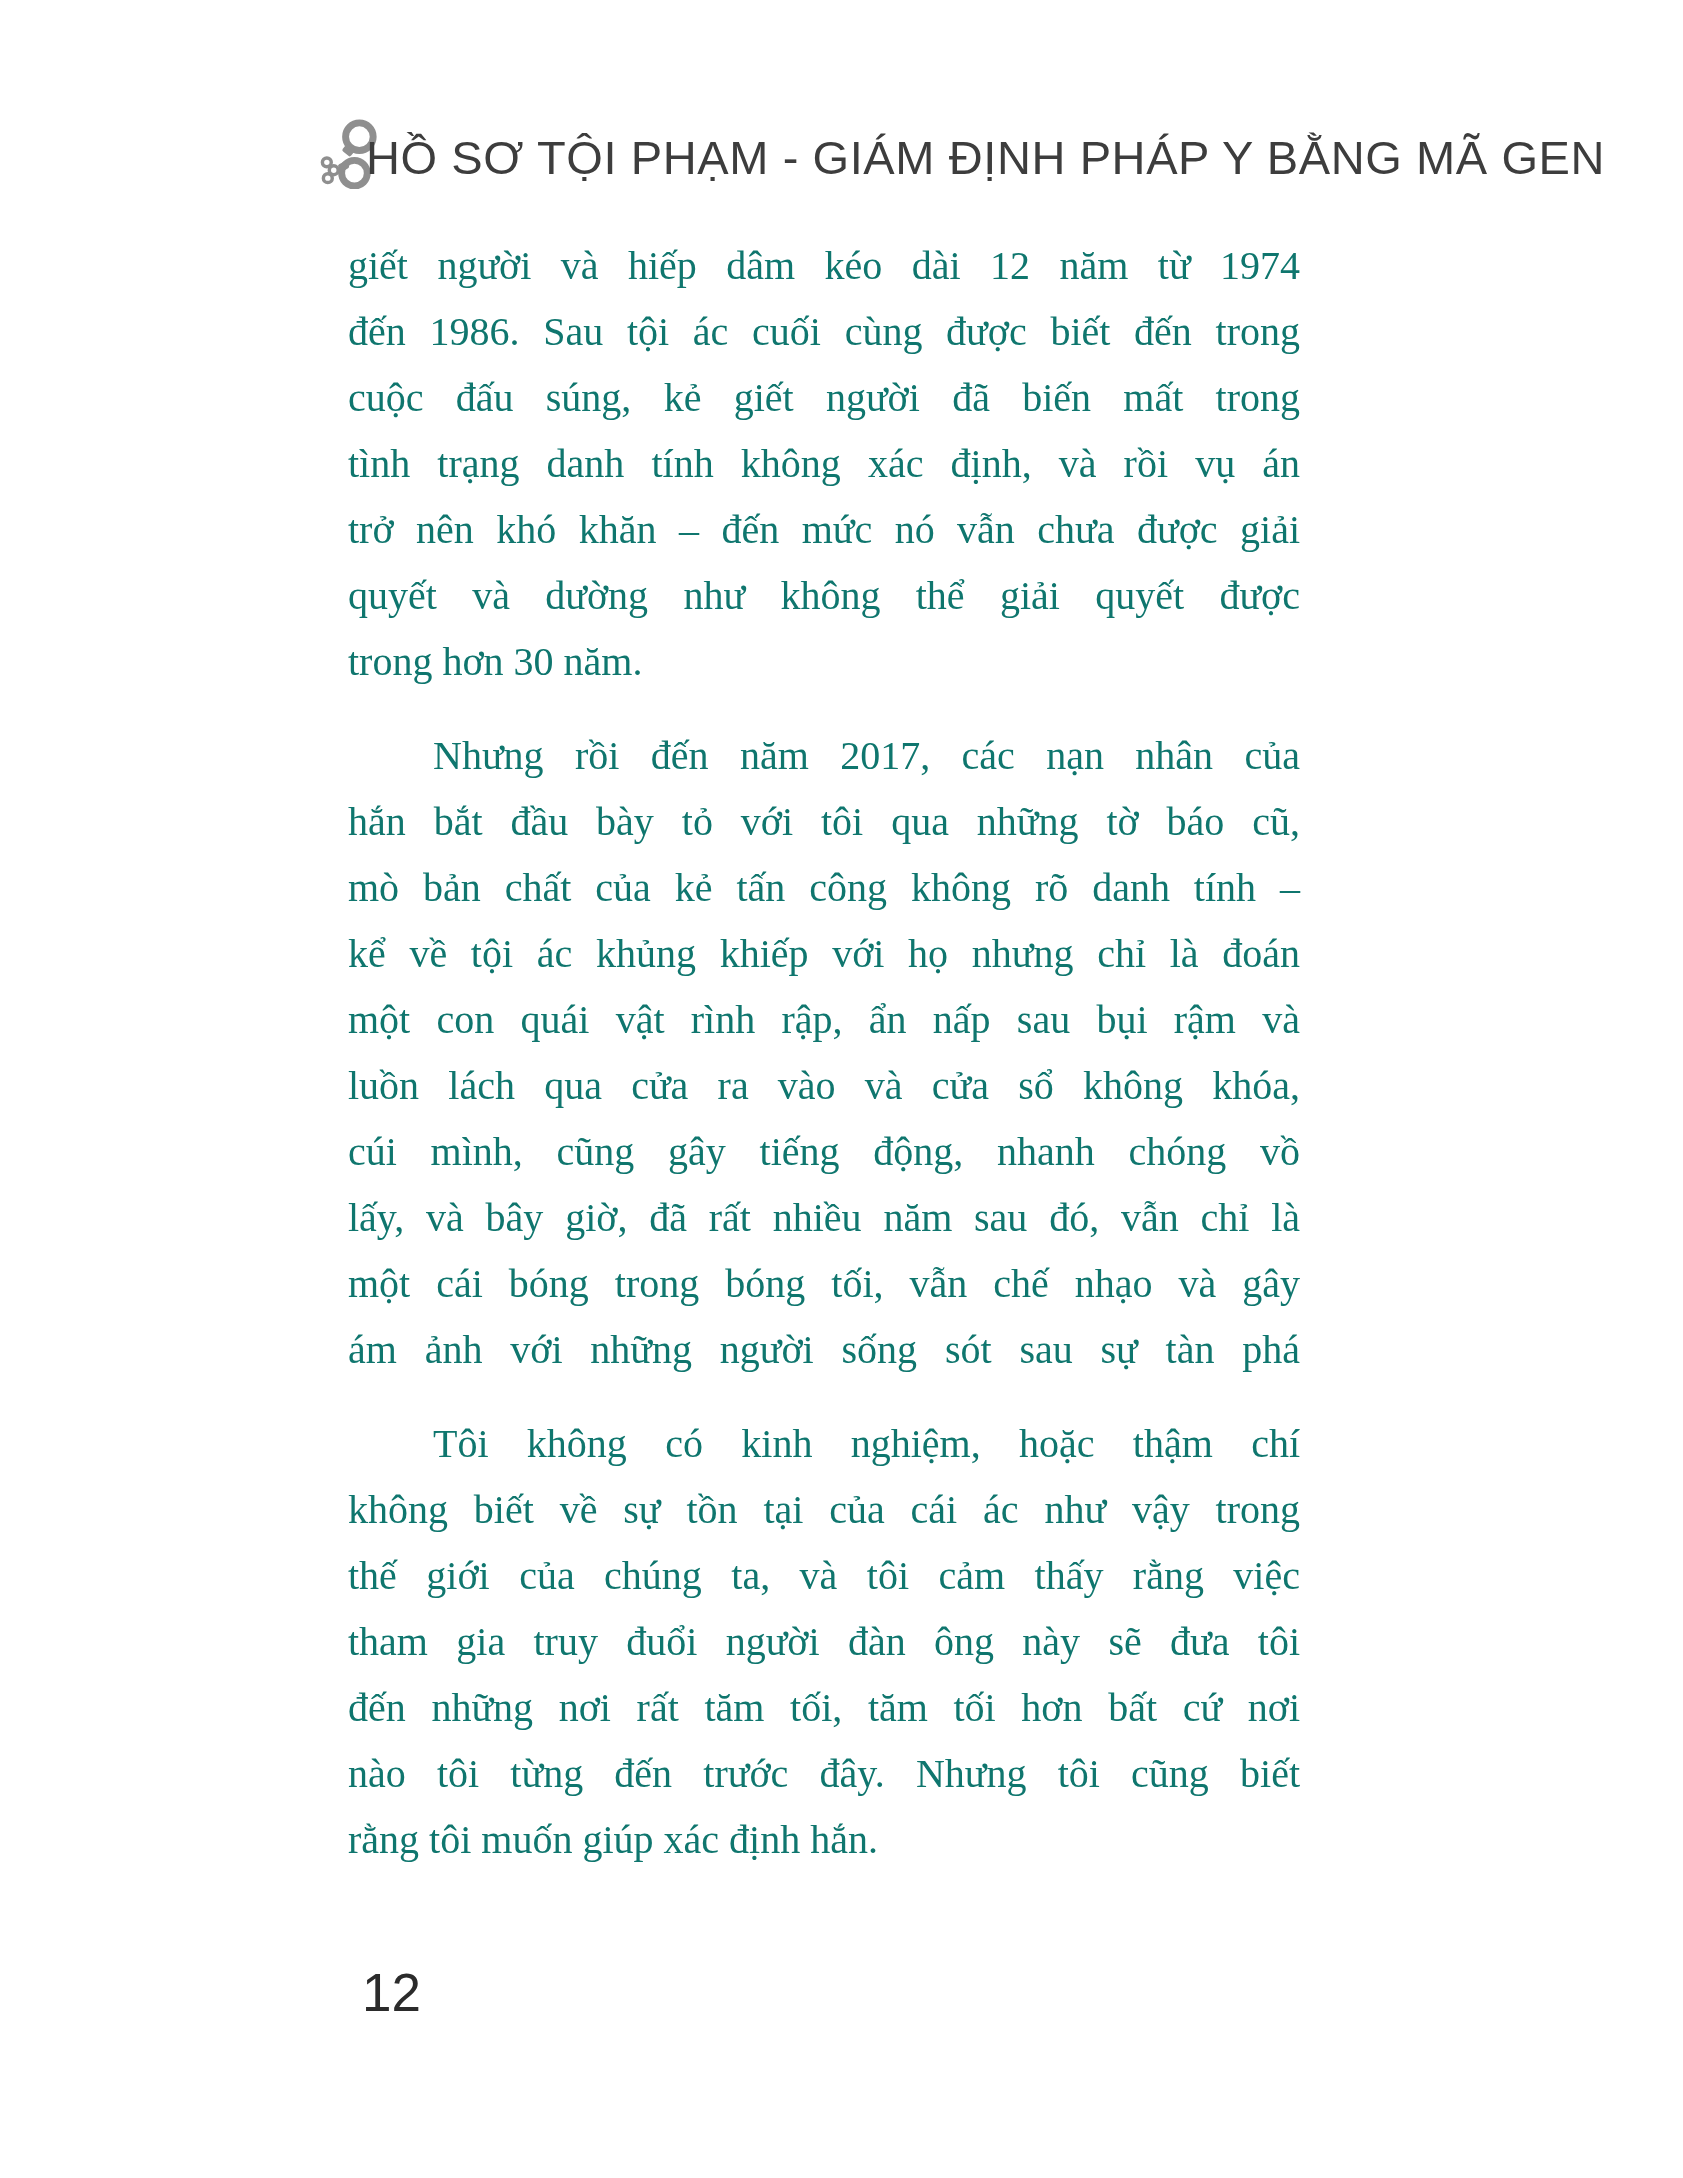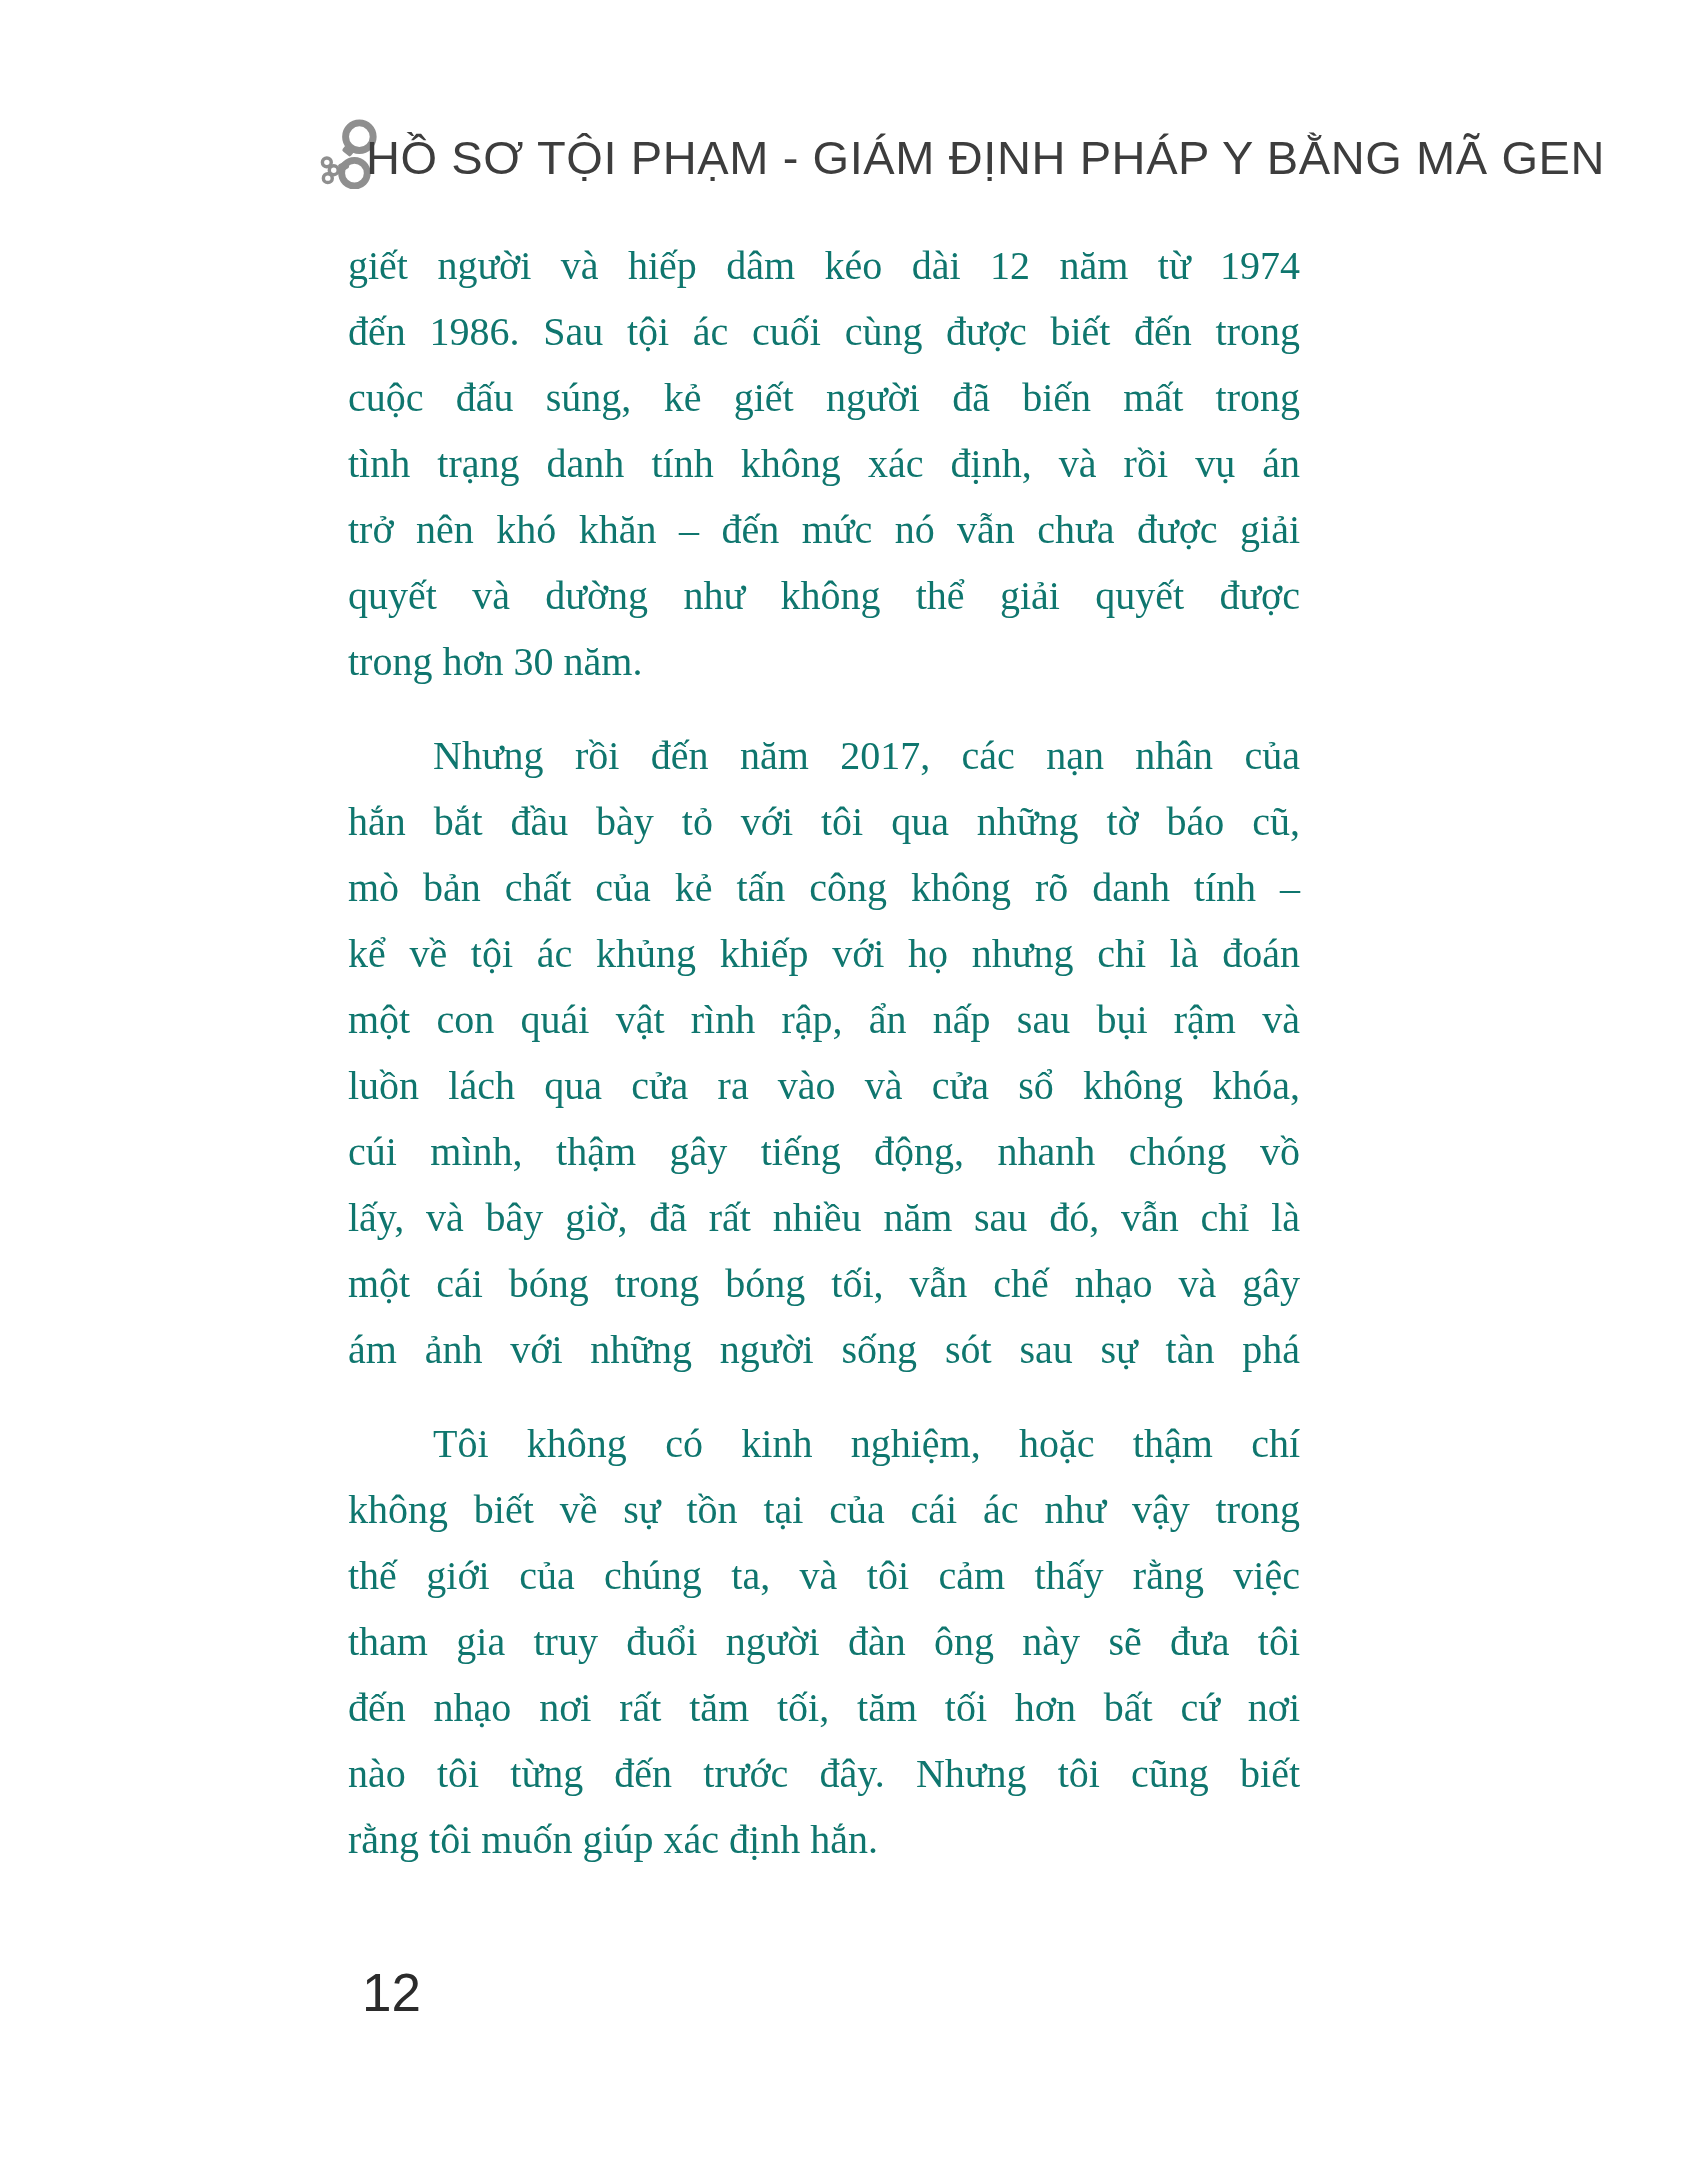--- a/index.html
+++ b/index.html
@@ -99,31 +99,31 @@
         <div class="line">quyết và dường như không thể giải quyết được</div>
         <div class="line para-end">trong hơn 30 năm.</div>
       </div>
       <div class="paragraph">
         <div class="line indent">Nhưng rồi đến năm 2017, các nạn nhân của</div>
         <div class="line">hắn bắt đầu bày tỏ với tôi qua những tờ báo cũ,</div>
         <div class="line">mò bản chất của kẻ tấn công không rõ danh tính –</div>
         <div class="line">kể về tội ác khủng khiếp với họ nhưng chỉ là đoán</div>
         <div class="line">một con quái vật rình rập, ẩn nấp sau bụi rậm và</div>
         <div class="line">luồn lách qua cửa ra vào và cửa sổ không khóa,</div>
-        <div class="line">cúi mình, thậm gây tiếng động, nhanh chóng vồ</div>
+        <div class="line">cúi mình, cũng gây tiếng động, nhanh chóng vồ</div>
         <div class="line">lấy, và bây giờ, đã rất nhiều năm sau đó, vẫn chỉ là</div>
         <div class="line">một cái bóng trong bóng tối, vẫn chế nhạo và gây</div>
         <div class="line">ám ảnh với những người sống sót sau sự tàn phá</div>
       </div>
       <div class="paragraph">
         <div class="line indent">Tôi không có kinh nghiệm, hoặc thậm chí</div>
         <div class="line">không biết về sự tồn tại của cái ác như vậy trong</div>
         <div class="line">thế giới của chúng ta, và tôi cảm thấy rằng việc</div>
         <div class="line">tham gia truy đuổi người đàn ông này sẽ đưa tôi</div>
-        <div class="line">đến nhạo nơi rất tăm tối, tăm tối hơn bất cứ nơi</div>
+        <div class="line">đến những nơi rất tăm tối, tăm tối hơn bất cứ nơi</div>
         <div class="line">nào tôi từng đến trước đây. Nhưng tôi cũng biết</div>
         <div class="line para-end">rằng tôi muốn giúp xác định hắn.</div>
       </div>
     </div>
 
   <div class="page-number">12</div>
 
 </div>
 
 

